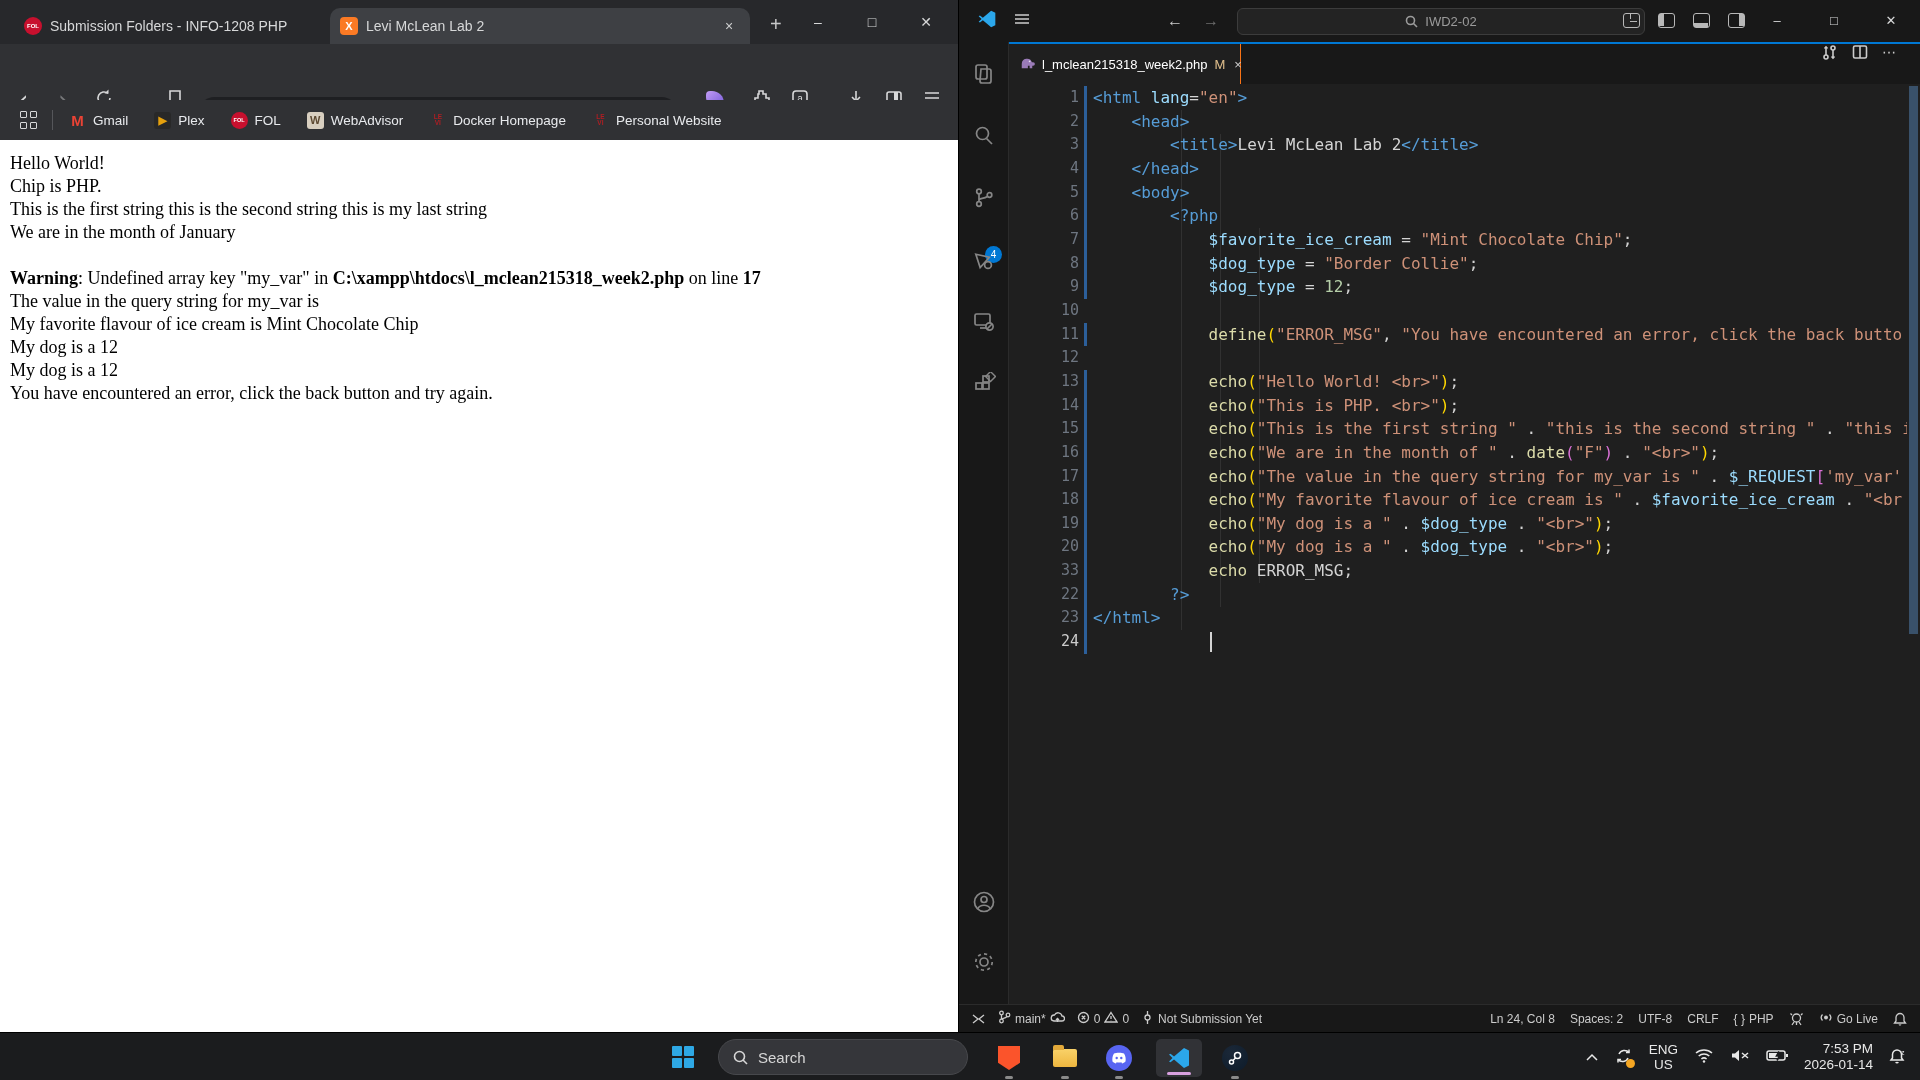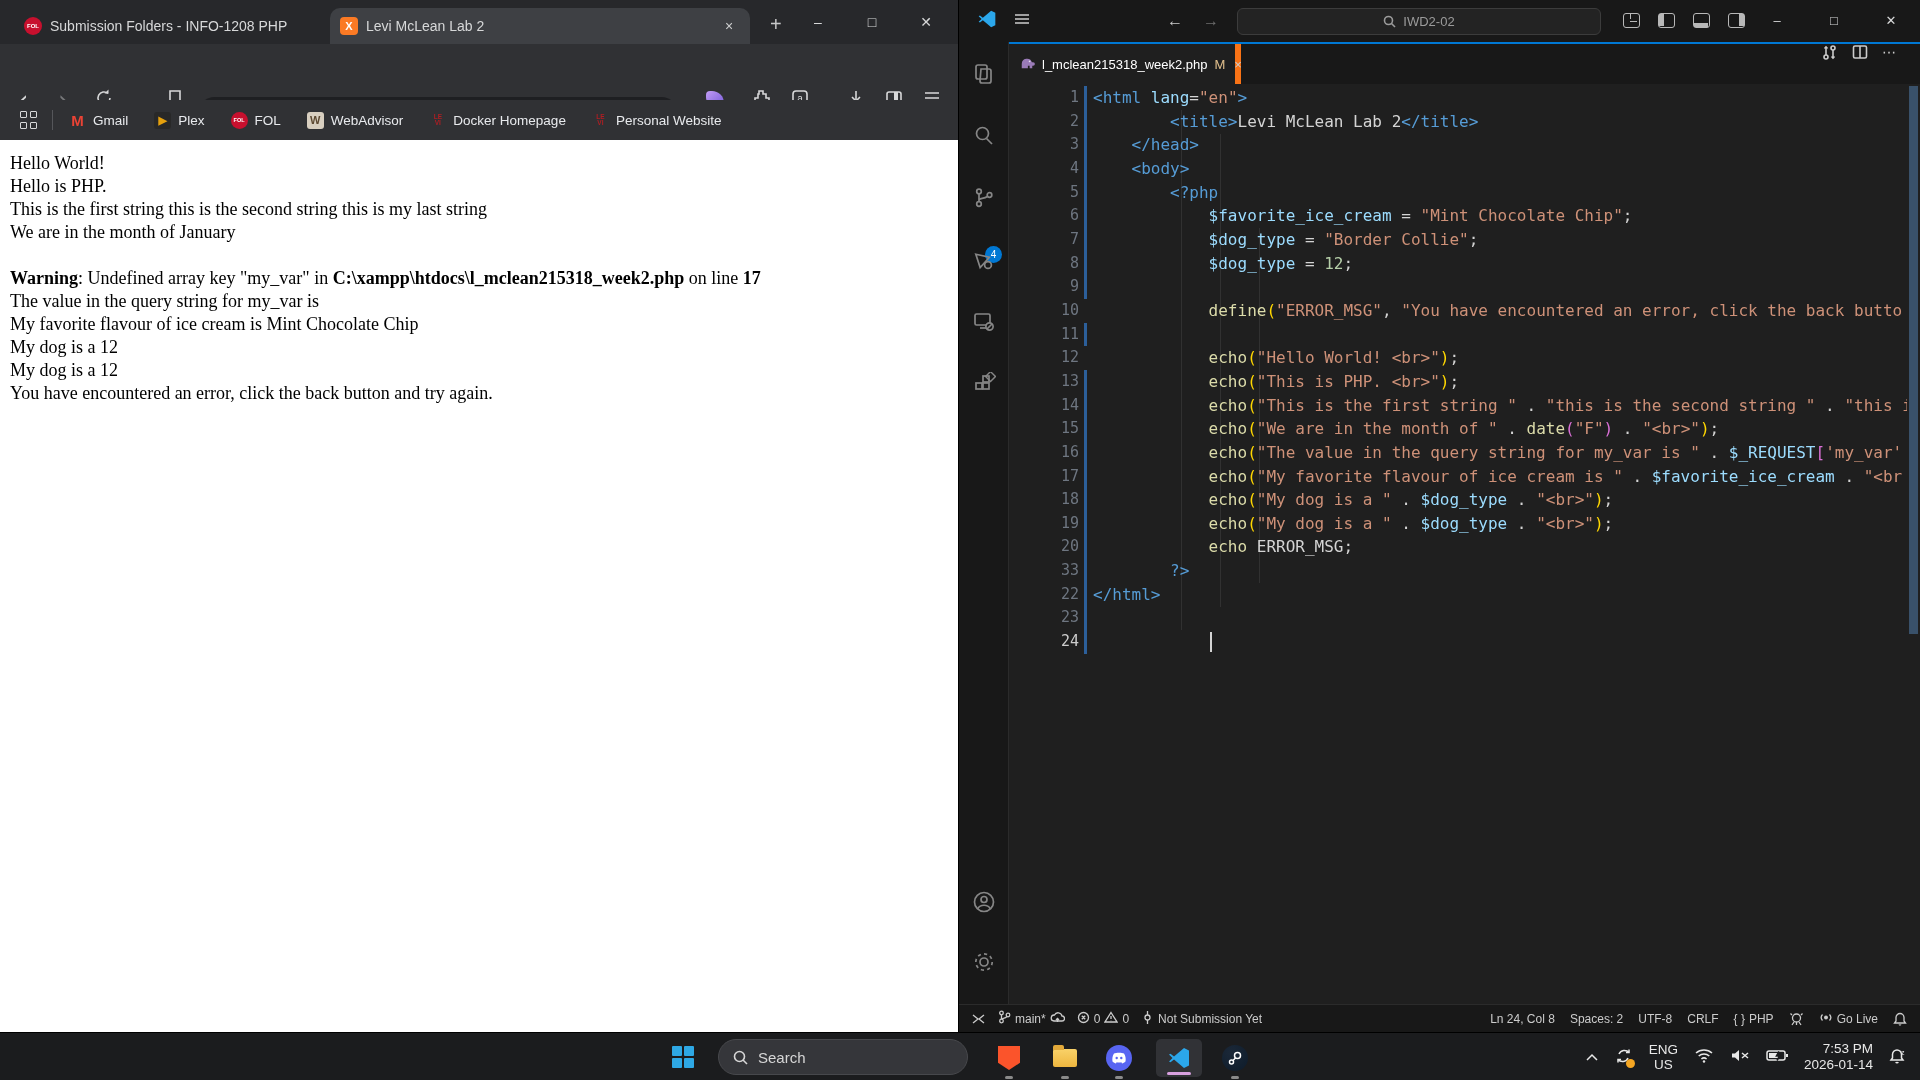--- a/index.html
+++ b/index.html
@@ -57,30 +57,30 @@
   .vsep { width:1px; height:20px; background:#55565a; margin-right:16px; }
 
   #pagecontent { left:0; top:140px; width:958px; height:892px; background:#fff; color:#000;
                  font-family:"Liberation Serif", serif; font-size:18px; line-height:23px;
                  padding:12px 0 0 10px; }
   #pagecontent .pl { min-height:23px; white-space:nowrap; }
 
   
   #vscode { left:958px; top:0; width:962px; height:1032px; background:#1f1f1f; border-left:1px solid #000; }
   #vs-titlebar { left:0; top:0; width:962px; height:42px; background:#181818; display:flex; align-items:center; }
-  #vs-search { left:278px; top:8px; width:364px; height:27px; background:#232323; border:1px solid #3c3c3c;
+  #vs-search { left:278px; top:8px; width:408px; height:27px; background:#232323; border:1px solid #3c3c3c;
                border-radius:6px; color:#9b9b9b; font-size:13px; display:flex; align-items:center;
                justify-content:center; gap:7px; }
   .vs-lay { top:13px; width:17px; height:15px; border:1.4px solid #b8b8b8; border-radius:3px; }
   .vs-lay i { position:absolute; background:#b8b8b8; }
   .vswc { top:11px; width:20px; height:20px; color:#d7d8d9; text-align:center; line-height:20px; font-size:13px; }
 
   #accentline { left:50px; top:42px; width:912px; height:2px; background:#0078d4; }
   #vs-tabbar { left:50px; top:44px; width:912px; height:40px; background:#181818; display:flex; }
-  #vs-tab { width:232px; height:40px; background:#1f1f1f; border-right:6px solid #f97316;
+  #vs-tab { width:232px; height:40px; background:#1f1f1f; border-right:1px solid #f97316;
             display:flex; align-items:center; padding:0 10px; gap:7px; color:#ffffff; font-size:13px; }
   #vs-tab .mod { color:#e2c08d; }
   #vs-tab .tclose { color:#cccccc; margin-left:2px; }
   .tabact { color:#cccccc; font-size:14px; margin-left:14px; }
 
   #activitybar { left:0; top:42px; width:50px; height:962px; background:#181818; border-right:1px solid #2b2b2b; }
   .actic { left:13px; width:24px; height:24px; }
   .actic svg { fill:none; stroke:#868686; stroke-width:1.7; }
   #scmbadge { left:26px; top:204px; width:17px; height:17px; background:#0078d4; border-radius:50%;
               color:#fff; font-size:10px; display:flex; align-items:center; justify-content:center; }
@@ -243,21 +243,21 @@
           <span>Docker Homepage</span>
         </span>
         <span class="bm">
           <span class="bmic bm-levi">LE<br>VI</span>
           <span>Personal Website</span>
         </span>
       </div>
 
     <div id="pagecontent" class="abs">
         <div class="pl"><span>Hello World!</span></div>
-        <div class="pl"><span>Hello is PHP.</span></div>
+        <div class="pl"><span>Chip is PHP.</span></div>
         <div class="pl"><span>This is the first string this is the second string this is my last string</span></div>
         <div class="pl"><span>We are in the month of January</span></div>
         <div class="pl"></div>
         <div class="pl"><span style="font-weight: bold;">Warning</span><span>: Undefined array key "my_var" in </span><span style="font-weight: bold;">C:\xampp\htdocs\l_mclean215318_week2.php</span><span> on line </span><span style="font-weight: bold;">17</span></div>
         <div class="pl"><span>The value in the query string for my_var is</span></div>
         <div class="pl"><span>My favorite flavour of ice cream is Mint Chocolate Chip</span></div>
         <div class="pl"><span>My dog is a 12</span></div>
         <div class="pl"><span>My dog is a 12</span></div>
         <div class="pl"><span>You have encountered an error, click the back button and try again.</span></div>
       </div>
@@ -446,20 +446,21 @@
           <div class="m"></div>
           <div class="m"></div>
           <div class="m"></div>
           <div class="m"></div>
           <div class="m"></div>
           <div class="m"></div>
           <div class="m"></div>
         </div>
       <div id="codelines" class="abs">
           <div><span style="color: rgb(86, 156, 214);">&lt;html</span><span style="color: rgb(156, 220, 254);"> lang</span><span style="color: rgb(212, 212, 212);">=</span><span style="color: rgb(206, 145, 120);">"en"</span><span style="color: rgb(86, 156, 214);">&gt;</span></div>
+          <div><span style="color: rgb(212, 212, 212);">    </span><span style="color: rgb(86, 156, 214);">&lt;head&gt;</span></div>
           <div><span style="color: rgb(212, 212, 212);">        </span><span style="color: rgb(86, 156, 214);">&lt;title&gt;</span><span style="color: rgb(212, 212, 212);">Levi McLean Lab 2</span><span style="color: rgb(86, 156, 214); text-align: center;">&lt;/title&gt;</span></div>
           <div><span style="color: rgb(212, 212, 212);">    </span><span style="color: rgb(86, 156, 214);">&lt;/head&gt;</span></div>
           <div><span style="color: rgb(212, 212, 212);">    </span><span style="color: rgb(86, 156, 214);">&lt;body&gt;</span></div>
           <div><span style="color: rgb(212, 212, 212);">        </span><span style="color: rgb(86, 156, 214);">&lt;?php</span></div>
           <div><span style="color: rgb(212, 212, 212);">            </span><span style="color: rgb(156, 220, 254);">$favorite_ice_cream</span><span style="color: rgb(212, 212, 212);"> = </span><span style="color: rgb(206, 145, 120);">"Mint Chocolate Chip"</span><span style="color: rgb(212, 212, 212);">;</span></div>
           <div><span style="color: rgb(212, 212, 212);">            </span><span style="color: rgb(156, 220, 254);">$dog_type</span><span style="color: rgb(212, 212, 212);"> = </span><span style="color: rgb(206, 145, 120);">"Border Collie"</span><span style="color: rgb(212, 212, 212);">;</span></div>
           <div><span style="color: rgb(212, 212, 212);">            </span><span style="color: rgb(156, 220, 254);">$dog_type</span><span style="color: rgb(212, 212, 212);"> = </span><span style="color: rgb(181, 206, 168);">12</span><span style="color: rgb(212, 212, 212);">;</span></div>
           <div></div>
           <div><span style="color: rgb(212, 212, 212);">            </span><span style="color: rgb(220, 220, 170);">define</span><span style="color: rgb(255, 215, 0);">(</span><span style="color: rgb(206, 145, 120);">"ERROR_MSG"</span><span style="color: rgb(212, 212, 212);">, </span><span style="color: rgb(206, 145, 120);">"You have encountered an error, click the back butto</span></div>
           <div></div>

